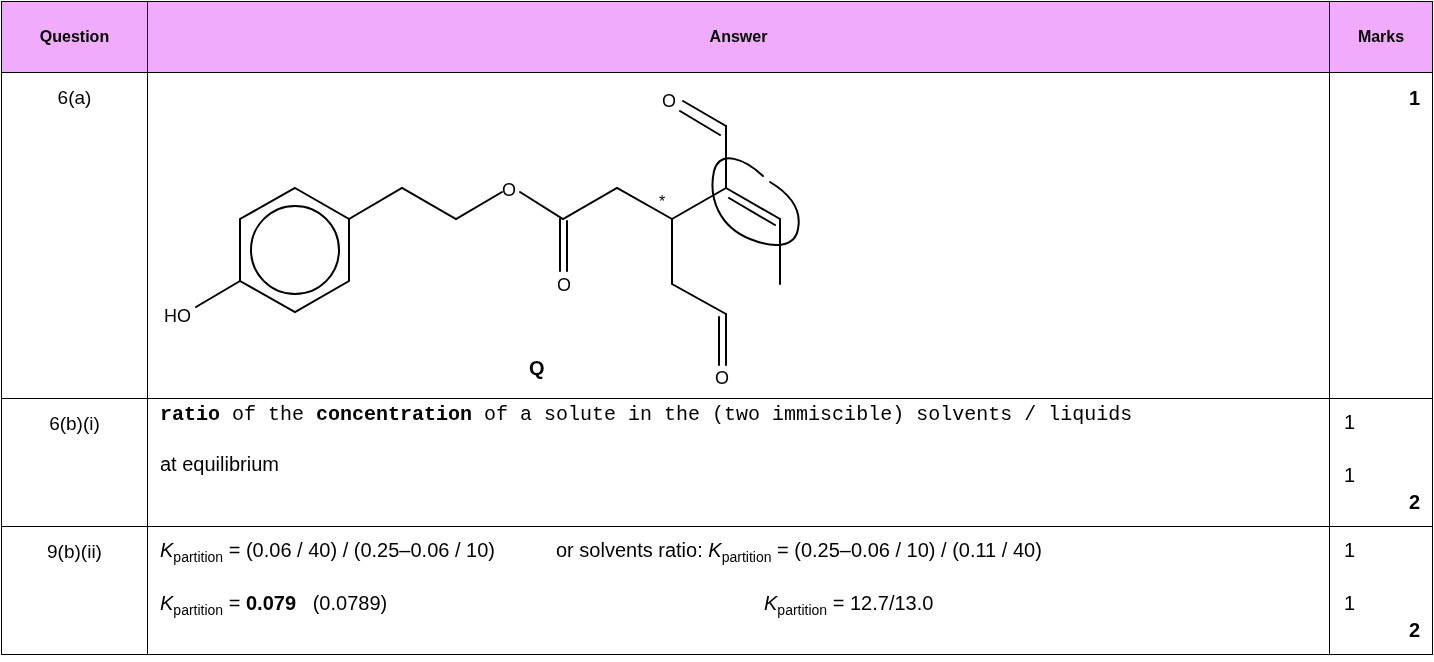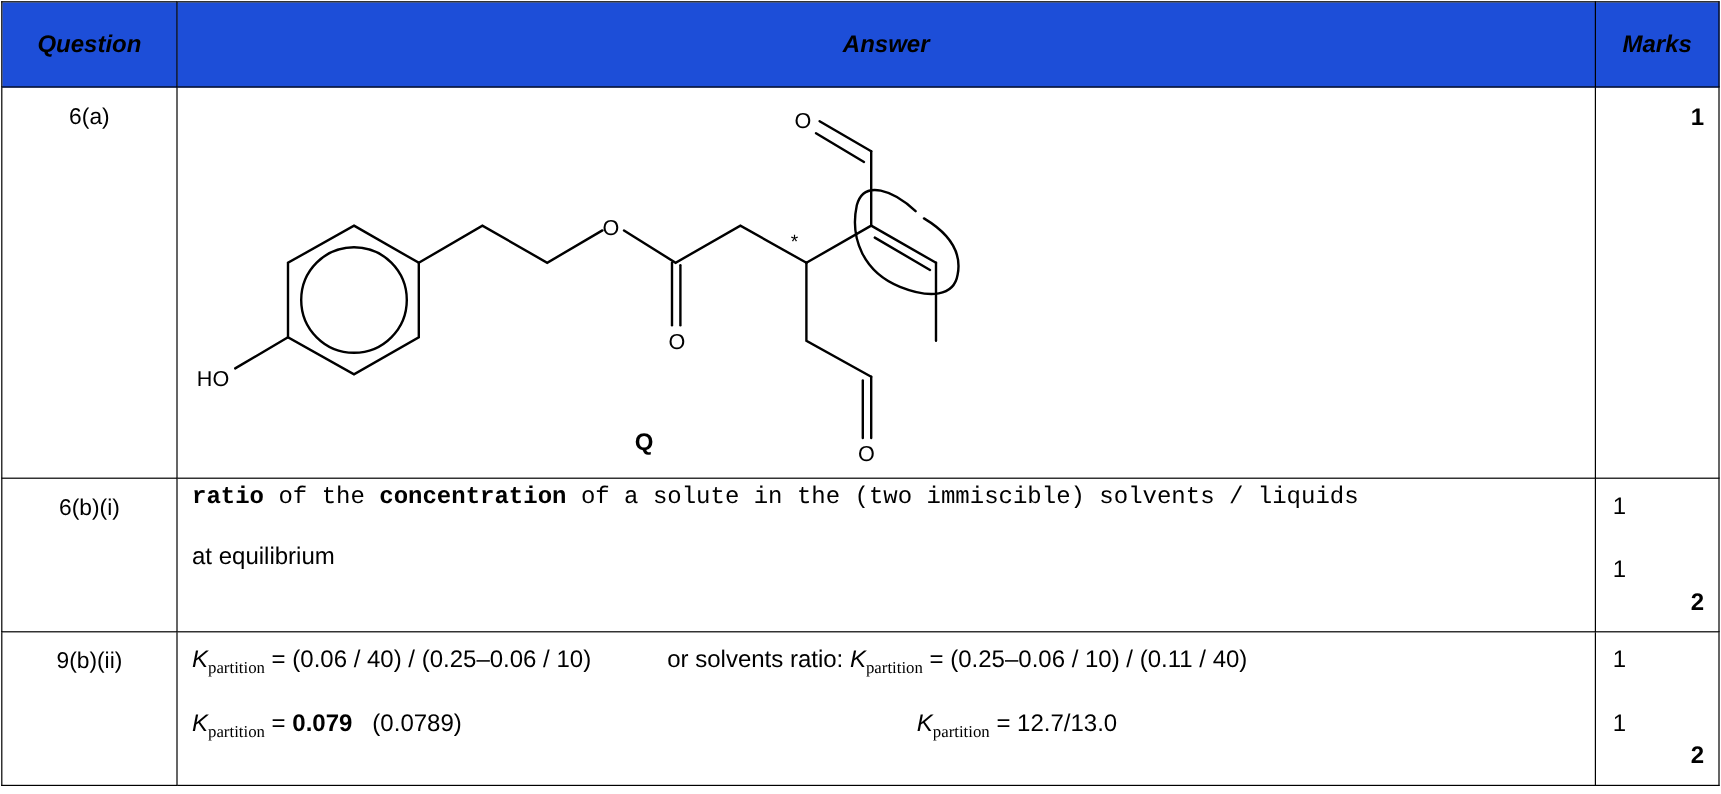--- a/index.html
+++ b/index.html
@@ -1,28 +1,28 @@
 <!DOCTYPE html>
 <html><head>
 <meta charset="utf-8">
 <style>
   html, body { margin:0; padding:0; background:#ffffff; }
   body { width:1434px; height:662px; overflow:hidden; font-family:"Liberation Sans", sans-serif; color:#000; }
   table { border-collapse:collapse; position:absolute; left:1px; top:1px; width:1432px; table-layout:fixed; }
   td, th { border:1.5px solid #000; vertical-align:top; padding:0; }
-  th { background:#1d4ed8; height:70px; font-size:20px; font-weight:bold; vertical-align:middle; text-align:center;font-style:italic; }
+  th { background:#f0abfc; height:70px; font-size:16px; font-weight:bold; vertical-align:middle; text-align:center; }
   .col-q { width:146px; }
   .col-m { width:103px; }
   .qcell { text-align:center; font-size:19px; padding-top:14px; }
   .ans { font-size:20px; padding-left:12px; position:relative; }
   .marks { position:relative; font-size:20px; }
   .line { position:absolute; white-space:nowrap; }
   .b { font-weight:bold; }
   .k { font-style:italic; }
-  .sub { font-size:14px; vertical-align:-5px;font-family:Liberation Serif, serif; }
+  .sub { font-size:14px; vertical-align:-5px; }
   .row-a { height:326px; }
   .row-bi { height:128px; }
   .row-bii { height:128px; }
   svg text { font-family:"Liberation Sans", sans-serif; }
 </style>
 </head>
 <body>
 
 <table>
   <colgroup>

